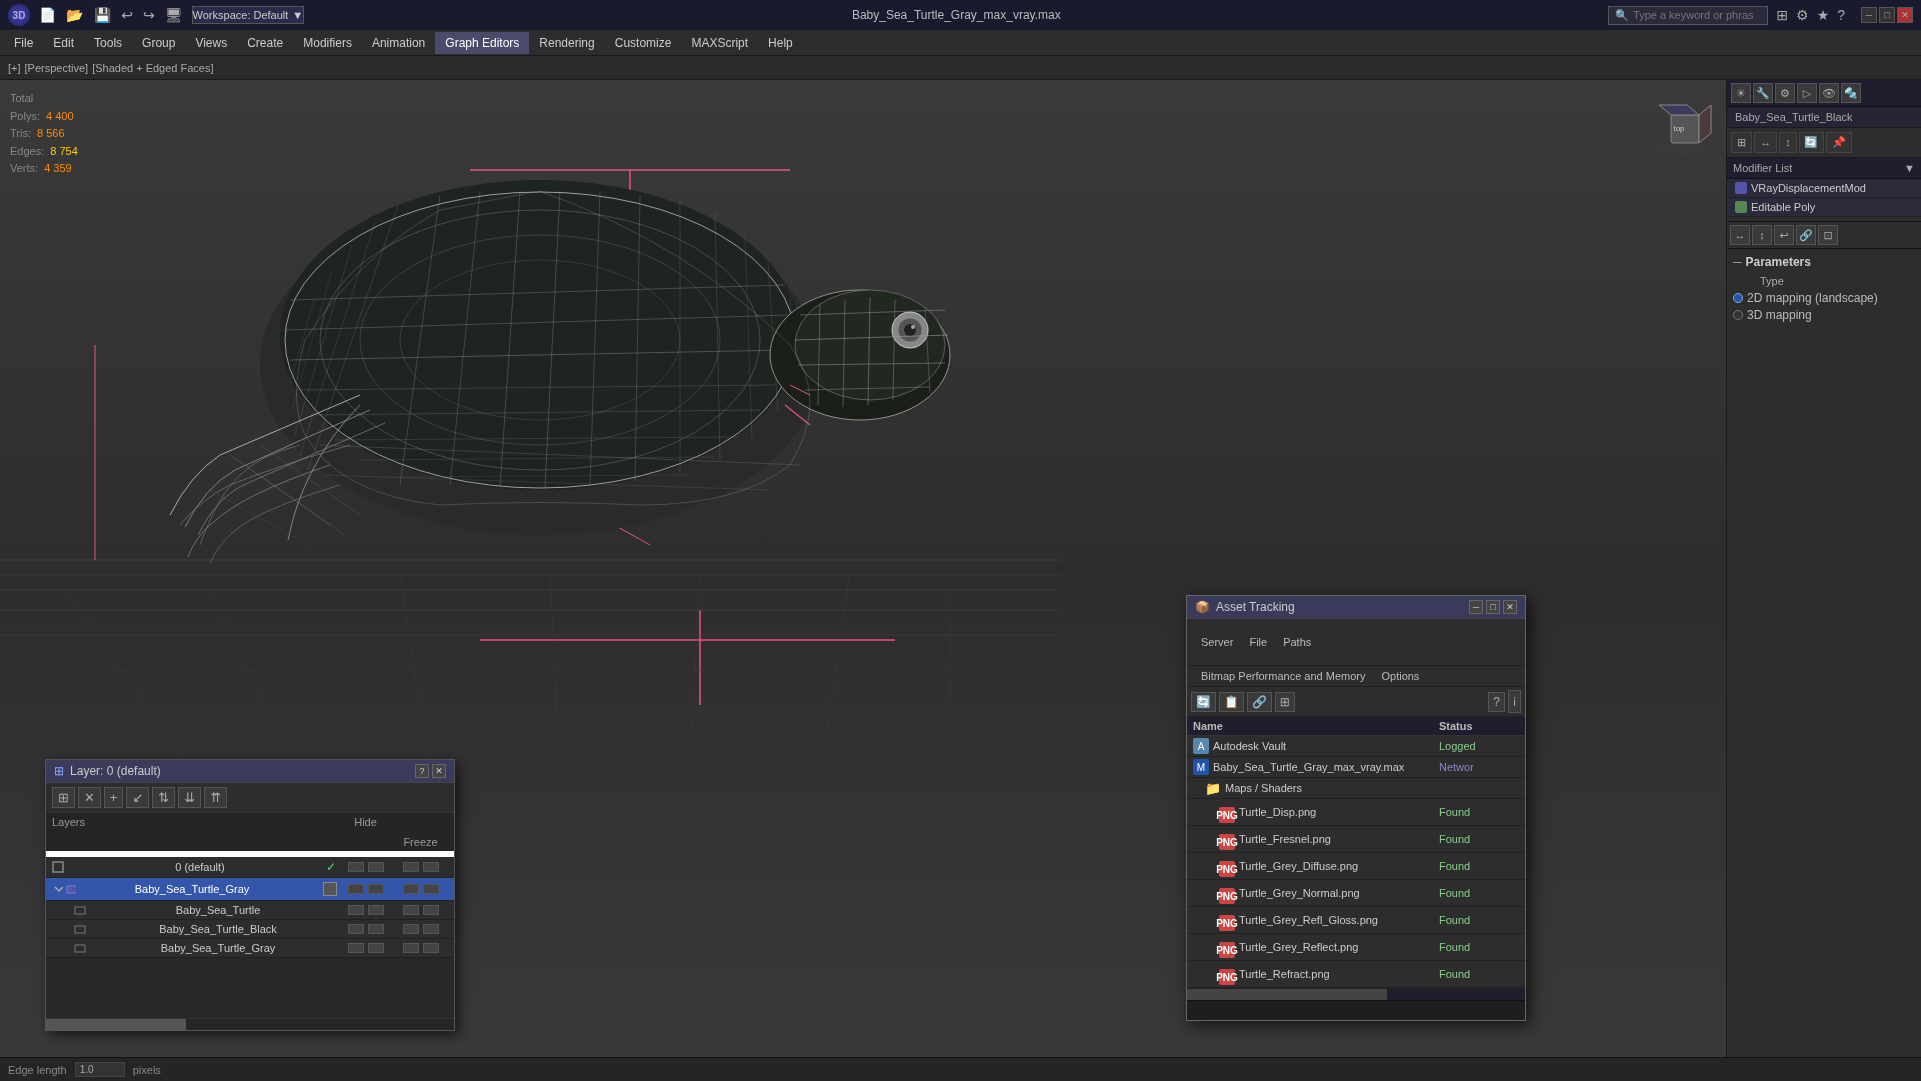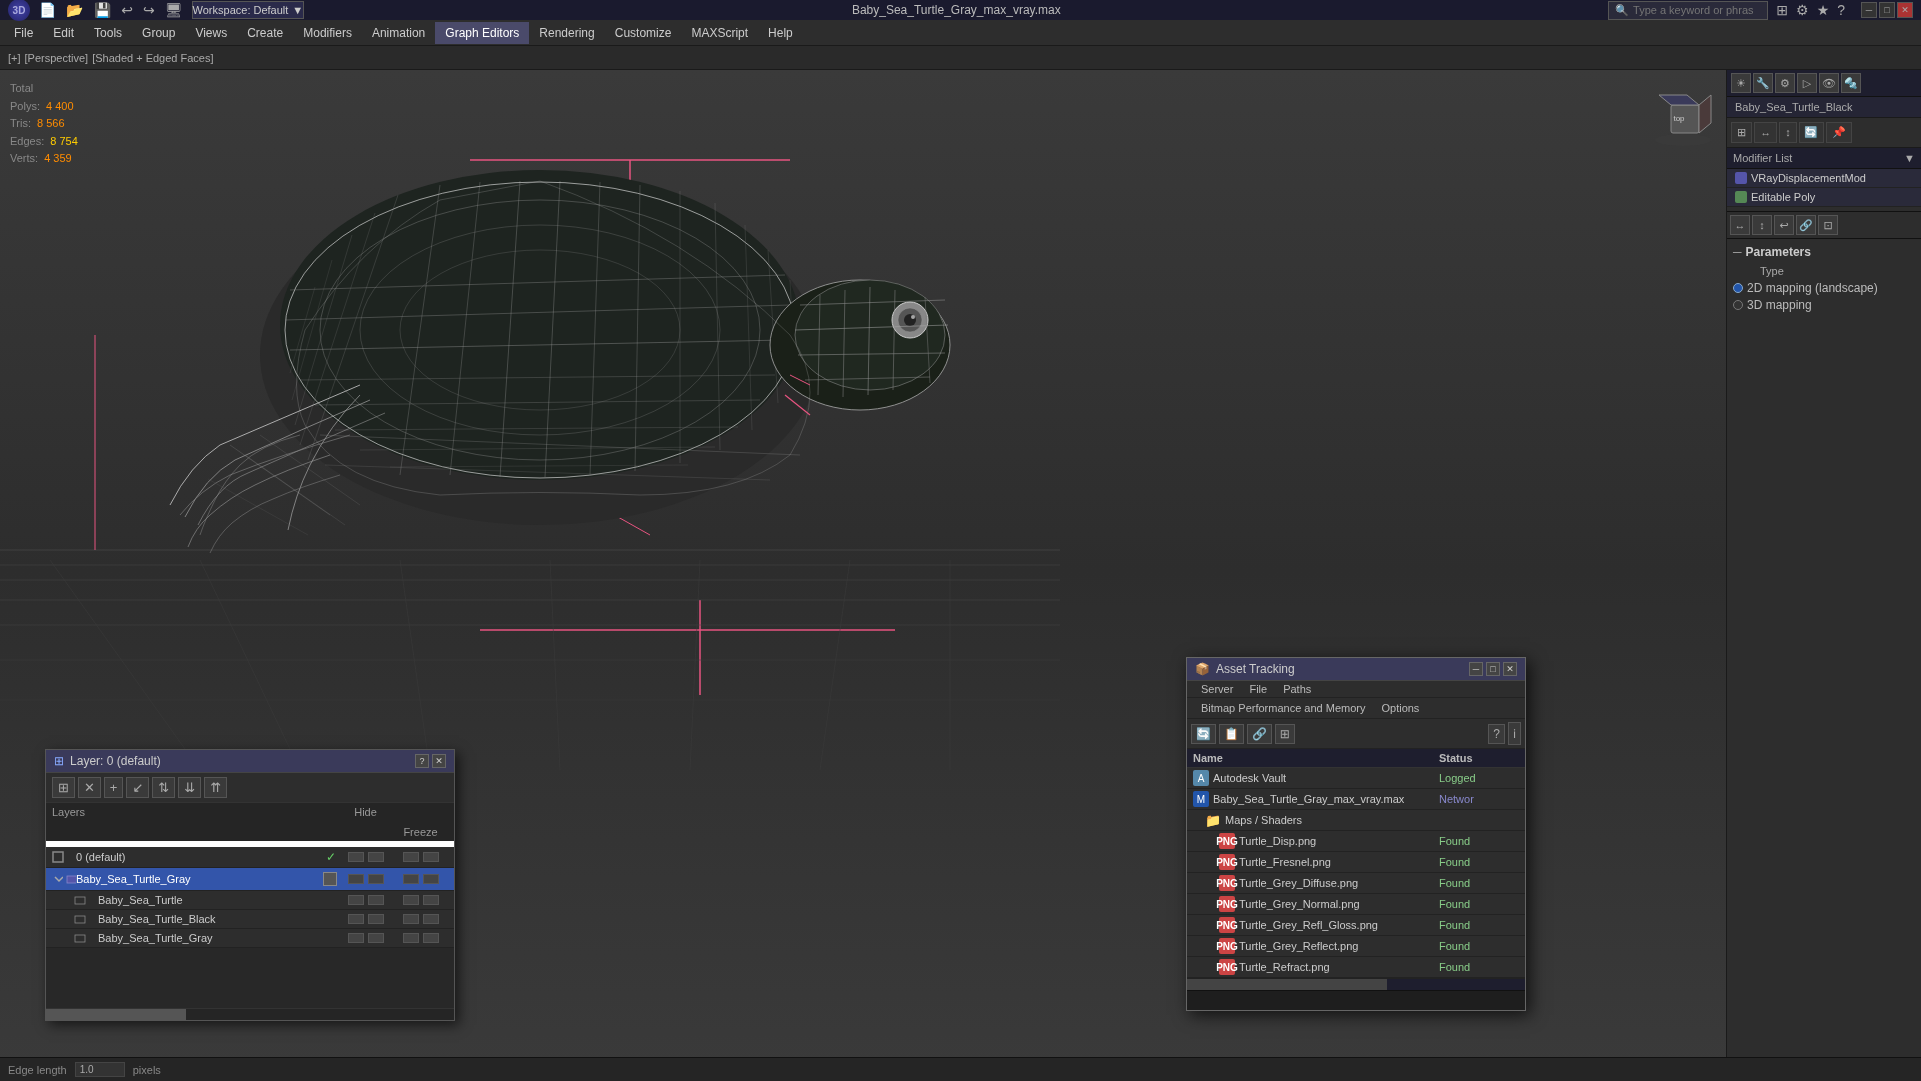--- a/index.html
+++ b/index.html
@@ -1,19 +1,19 @@
 <!DOCTYPE html>
 <html><head>
   <meta charset="utf-8">
   <style>
     * { margin: 0; padding: 0; box-sizing: border-box; }
     body { width: 1921px; height: 1081px; overflow: hidden; background: #3a3a3a; font-family: 'Segoe UI', Arial, sans-serif; font-size: 12px; color: #ccc; }
 
     
-    #titlebar { background: #1a1a2e; height: 20px; display: flex; align-items: center; justify-content: space-between; padding: 0 8px; gap: 35px; }
+    #titlebar { background: #1a1a2e; height: 30px; display: flex; align-items: center; justify-content: space-between; padding: 0 8px; gap: 35px; }
     #titlebar .left { display: flex; align-items: center; gap: 6px; }
     #titlebar .logo { width: 22px; height: 22px; background: radial-gradient(circle, #4444aa, #222266); border-radius: 50%; display: flex; align-items: center; justify-content: center; color: #aad; font-size: 10px; font-weight: bold; }
     #titlebar .toolbar-icons { display: flex; gap: 4px; align-items: center; }
     #titlebar .toolbar-icons span { color: #aaa; font-size: 14px; cursor: pointer; padding: 2px 3px; }
     #titlebar .workspace-btn { background: #2a2a4a; border: 1px solid #555; color: #ccc; padding: 2px 0; font-size: 11px; display: flex; align-items: center; gap: 4px; cursor: pointer; }
     #titlebar .center-title { flex: 1; text-align: center; color: #bbb; font-size: 12px; }
     #titlebar .search-box { background: #2a2a3a; border: 1px solid #555; color: #aaa; padding: 2px 6px; font-size: 11px; width: 160px; display: flex; align-items: center; gap: 4px; }
     #titlebar .search-box input { background: transparent; border: none; outline: none; color: #aaa; font-size: 11px; width: 120px; }
     #titlebar .right-icons { display: flex; gap: 4px; align-items: center; }
     #titlebar .right-icons span { color: #aaa; font-size: 14px; cursor: pointer; padding: 2px; }
@@ -70,56 +70,56 @@
     #layer-dialog-header .win-ctrl { width: 14px; height: 14px; border: 1px solid #666; background: #444; display: flex; align-items: center; justify-content: center; font-size: 9px; color: #ccc; cursor: pointer; }
     #layer-dialog-toolbar { padding: 4px 6px; display: flex; gap: 3px; border-bottom: 1px solid #333; }
     #layer-dialog-toolbar span { padding: 2px 5px; background: #3a3a3a; border: 1px solid #555; color: #aaa; font-size: 13px; cursor: pointer; }
     #layer-table-header { display: flex; padding: 3px 6px; background: #252525; border-bottom: 6px solid #ffffff; font-size: 11px; color: #999; }
     #layer-table-header .col-name { flex: 1; }
     #layer-table-header .col-hide { width: 55px; text-align: center; }
     #layer-table-header .col-freeze { width: 55px; text-align: center; margin-top: 20px; }
     .layer-row { display: flex; align-items: center; padding: 3px 6px; border-bottom: 1px solid #222; font-size: 11px; color: #ccc; cursor: pointer; }
     .layer-row.selected { background: #3355aa; color: #fff; }
     .layer-row .layer-icons { display: flex; align-items: center; gap: 3px; width: 24px; flex-shrink: 0; }
-    .layer-row .layer-name { flex: 1; }
+    .layer-row .layer-name { flex: 1; text-align: center; }
     .layer-row .layer-check { width: 14px; height: 14px; display: flex; align-items: center; justify-content: center; color: #6c6; font-size: 12px; }
     .layer-row .col-hide-cell { width: 55px; display: flex; gap: 2px; justify-content: center; }
     .layer-row .col-freeze-cell { width: 55px; display: flex; gap: 2px; justify-content: center; }
     .dash-box { width: 16px; height: 10px; background: #444; border: 1px solid #555; margin: 1px; }
     #layer-scrollbar { height: 12px; background: #252525; border-top: 1px solid #333; }
     #layer-scrollbar-thumb { height: 12px; width: 140px; background: #555; }
 
     
     #asset-dialog { position: absolute; right: 200px; bottom: 60px; width: 340px; background: #2d2d2d; border: 1px solid #666; box-shadow: 4px 4px 16px rgba(0,0,0,0.7); z-index: 100; }
     #asset-dialog-header { background: #3a3a5a; padding: 4px 8px; display: flex; align-items: center; justify-content: space-between; border-bottom: 1px solid #444; }
     #asset-dialog-header .title { color: #ccc; font-size: 12px; display: flex; align-items: center; gap: 6px; }
     #asset-dialog-header .win-controls { display: flex; gap: 3px; }
     #asset-dialog-header .win-ctrl { width: 14px; height: 14px; border: 1px solid #666; background: #444; display: flex; align-items: center; justify-content: center; font-size: 9px; color: #ccc; cursor: pointer; }
-    #asset-menubar { display: flex; gap: 0; padding: 0 6px; border-bottom: 1px solid #222; }
+    #asset-menubar { display: flex; gap: 0; padding: 15px 6px; border-bottom: 1px solid #222; }
     #asset-menubar span { padding: 2px 8px; font-size: 11px; color: #bbb; cursor: pointer; }
     #asset-submenu { display: flex; gap: 0; padding: 2px 6px; border-bottom: 1px solid #222; }
     #asset-submenu span { padding: 2px 8px; font-size: 11px; color: #bbb; cursor: pointer; }
     #asset-toolbar { padding: 3px 4px; display: flex; gap: 3px; align-items: center; border-bottom: 1px solid #222; }
     #asset-toolbar span { padding: 2px 4px; background: #3a3a3a; border: 1px solid #555; color: #aaa; font-size: 12px; cursor: pointer; }
     #asset-toolbar .spacer { flex: 1; }
     #asset-table-header { display: flex; padding: 3px 6px; background: #1e1e2e; border-bottom: 1px solid #333; font-size: 11px; color: #bbb; font-weight: bold; }
     #asset-table-header .col-name { flex: 1; }
     #asset-table-header .col-status { width: 80px; text-align: left; }
     .asset-row { display: flex; align-items: center; padding: 2px 6px; border-bottom: 1px solid #222; font-size: 11px; color: #ccc; cursor: pointer; }
     .asset-row .asset-icon { width: 16px; height: 16px; margin-right: 4px; flex-shrink: 0; display: flex; align-items: center; justify-content: center; font-size: 10px; }
     .asset-row .asset-name { flex: 1; font-size: 11px; }
     .asset-row .asset-status { width: 80px; font-size: 11px; }
     .asset-row.indent1 { padding-left: 18px; }
     .asset-row.indent2 { padding-left: 32px; }
     .status-logged { color: #88cc88; }
     .status-network { color: #8888cc; }
     .status-found { color: #88cc88; }
     .asset-icon-vault { background: #5588aa; border-radius: 2px; color: #fff; font-size: 9px; display: flex; align-items: center; justify-content: center; width: 16px; height: 16px; }
     .asset-icon-max { background: #2255aa; border-radius: 2px; color: #fff; font-size: 8px; display: flex; align-items: center; justify-content: center; width: 16px; height: 16px; }
-    .asset-icon-png { background: #cc4444; border-radius: 2px; color: #fff; font-size: 7px; display: flex; align-items: center; justify-content: center; width: 16px; height: 16px; font-weight: bold; }
+    .asset-icon-png { background: #cc4444; border-radius: 2px; color: #fff; font-size: 7px; display: flex; align-items: center; justify-content: center; width: 16px; height: 16px; font-weight: bold; margin-top: 6px; }
     #asset-scrollbar { height: 12px; background: #1e1e2e; border-top: 1px solid #222; }
     #asset-scrollbar-thumb { height: 12px; width: 200px; background: #444; }
     #asset-statusbar { height: 20px; background: #1e1e1e; border-top: 1px solid #111; }
 
     
     #bottom-bar { height: 24px; background: #252525; border-top: 1px solid #111; display: flex; align-items: center; padding: 0 8px; gap: 8px; font-size: 11px; color: #888; position: absolute; bottom: 0; left: 0; right: 0; }
     #bottom-bar .bottom-field { background: #333; border: 1px solid #444; color: #aaa; padding: 1px 4px; font-size: 10px; width: 50px; }
 
     
     #turtle-container { position: absolute; top: 60px; left: 100px; width: 950px; height: 430px; }

